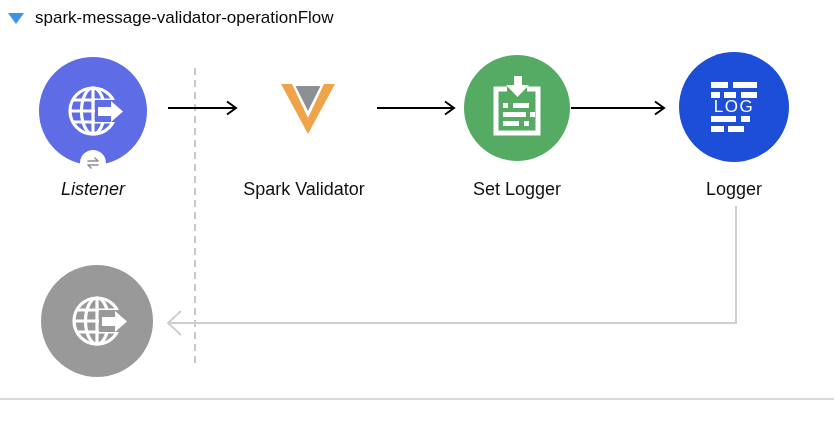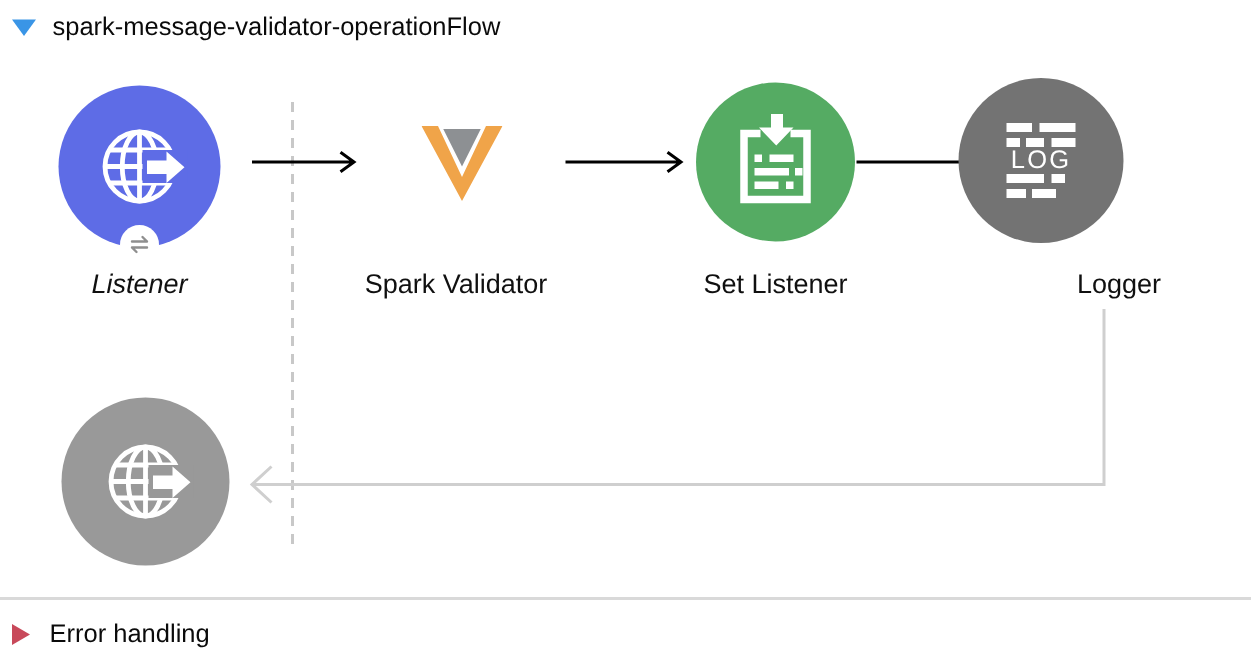--- a/index.html
+++ b/index.html
@@ -11,30 +11,30 @@
   .flow-header{position:absolute;left:8px;top:0;height:36px;display:flex;align-items:center;gap:11px;}
   .tri-down{width:0;height:0;border-left:8px solid transparent;border-right:8px solid transparent;border-top:11px solid #3a95e6;}
   .flow-title{font-size:17px;color:#0a0a0a;}
   
   .dashed-line{position:absolute;left:194px;top:68px;width:2px;height:295px;
     background:repeating-linear-gradient(to bottom,#c8c8c8 0 7px,transparent 7px 12px);}
   
   .circle{position:absolute;border-radius:50%;display:flex;align-items:center;justify-content:center;}
   .c-listener{left:39px;top:57px;width:108px;height:108px;background:#5e6ce6;}
   .c-setpayload{left:464px;top:55px;width:106px;height:106px;background:#55ab63;}
-  .c-logger{left:639px;top:52px;width:110px;height:110px;background:#737373;align-items:center;}
+  .c-logger{left:679px;top:52px;width:110px;height:110px;background:#1d4ed8;align-items:center;}
   .c-error{left:41px;top:265px;width:112px;height:112px;background:#999999;}
   .badge{position:absolute;left:80px;top:150px;width:26px;height:26px;border-radius:50%;background:#ffffff;
     display:flex;align-items:center;justify-content:center;}
   .v-icon{position:absolute;left:281px;top:84px;width:54px;height:50px;}
   .node-label{position:absolute;top:179px;transform:translateX(-50%);font-size:18px;color:#101010;white-space:nowrap;}
   .l-listener{left:93px;font-style:italic;}
   .l-spark{left:304px;}
   .l-setpayload{left:517px;}
-  .l-logger{left:734px;margin-left:12px;}
+  .l-logger{left:734px;}
   
   .conn{position:absolute;}
   
   .divider{position:absolute;left:0;top:398px;width:834px;height:2px;background:#d9d9d9;}
   .error-footer{position:absolute;left:8px;top:400px;height:46px;display:flex;align-items:center;gap:13px;}
   .tri-right{width:0;height:0;border-top:7px solid transparent;border-bottom:7px solid transparent;border-left:12px solid #c8495a;}
   .error-label{font-size:17px;color:#0a0a0a;}
   .log-text{font-size:17px;fill:#ffffff;letter-spacing:1.5px;font-family:"Liberation Sans",sans-serif;}
 </style>
 </head>
@@ -100,21 +100,21 @@
       <g fill="#ffffff">
         <rect x="15" y="27" width="5" height="5"></rect>
           <rect x="25" y="27" width="16" height="5"></rect>
         <rect x="15" y="36" width="23" height="5"></rect>
           <rect x="42" y="36" width="5" height="5"></rect>
         <rect x="15" y="45" width="16" height="5"></rect>
           <rect x="36" y="45" width="5" height="5"></rect>
       </g>
     </svg>
   </div>
-  <div class="node-label l-setpayload">Set Listener</div>
+  <div class="node-label l-setpayload">Set Logger</div>
 
   <div class="circle c-logger">
     <svg width="64" height="64" viewBox="0 0 64 64">
       <g fill="#ffffff">
         <rect x="9" y="7" width="17" height="6"></rect>
           <rect x="31" y="7" width="24" height="6"></rect>
         <rect x="9" y="17" width="9" height="6"></rect>
           <rect x="22" y="17" width="12" height="6"></rect>
           <rect x="39" y="17" width="16" height="6"></rect>
         <rect x="9" y="41" width="25" height="6"></rect>
@@ -136,18 +136,14 @@
         <line x1="9" y1="32" x2="55" y2="32"></line>
         <line x1="12.5" y1="21" x2="51.5" y2="21"></line>
         <line x1="12.5" y1="43" x2="51.5" y2="43"></line>
       </g>
       <rect x="34" y="21" width="30" height="22" fill="#999999"></rect>
       <path d="M37 28 h13 v-6 l12 10.5 -12 10.5 v-6 h-13 z" fill="#ffffff"></path>
     </svg>
   </div>
 
   <div class="divider"></div>
-  <div class="error-footer">
-    <div class="tri-right"></div>
-    <div class="error-label">Error handling</div>
-  </div>
 
 </div>
 
 </body></html>

